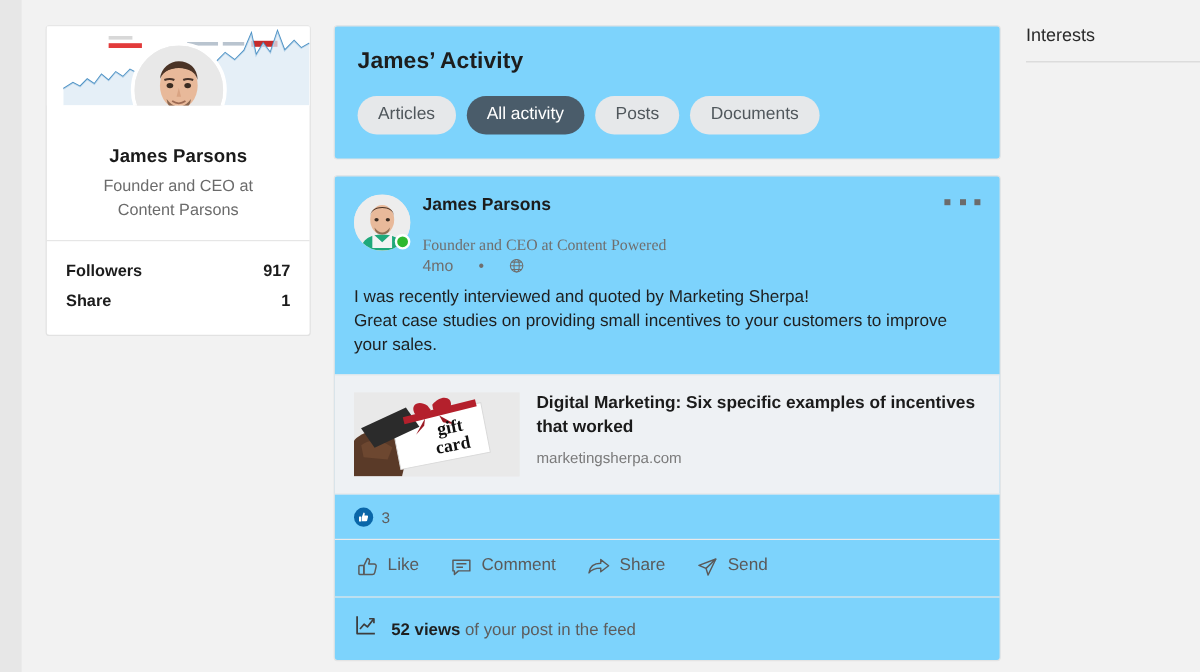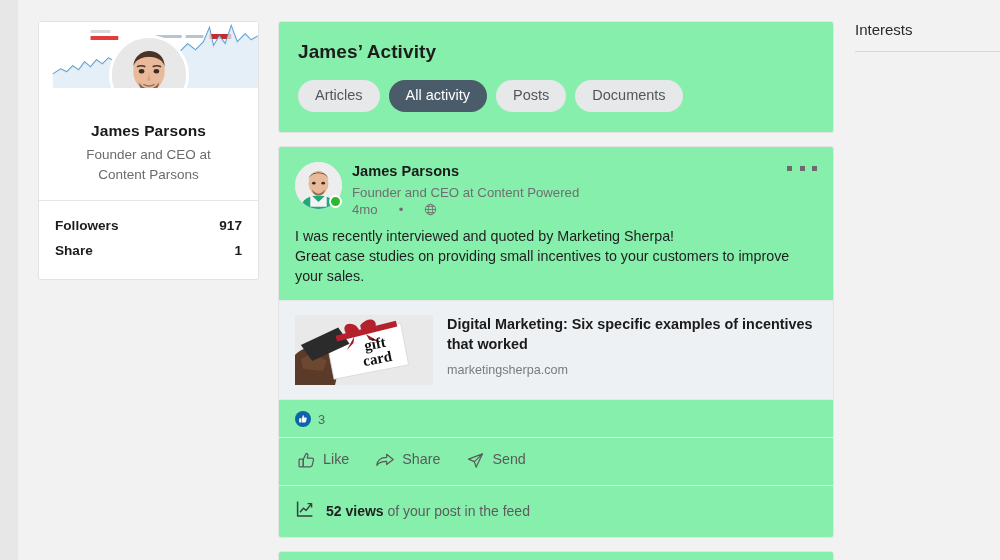--- a/index.html
+++ b/index.html
@@ -76,21 +76,21 @@
   }
   .stat-label { font-size: 13.6px; font-weight: bold; color: #1c1c1c; }
   .stat-value { font-size: 13.6px; font-weight: bold; color: #1c1c1c; }
 
   
   .center-col {
     position: absolute; left: 278px; top: 21px;
     width: 556px;
   }
   .card {
-    background: #86efac;
+    background: #7dd3fc;
     border: 1px solid #e4e4e4;
     border-radius: 3px;
     margin-bottom: 13px;
   }
 
   .activity-head { padding: 19px 19px 20px; }
   .activity-title {
     font-size: 19px; font-weight: bold; color: #1d1d1d;
     letter-spacing: .1px;
   }
@@ -131,21 +131,21 @@
     overflow: hidden; background: #e9e9e9;
   }
   .post-avatar svg { display:block; width:100%; height:100%; }
   .online-dot {
     position: absolute; right: 0px; bottom: 1px;
     width: 13px; height: 13px; border-radius: 50%;
     background: #2eb82e; border: 2px solid #ffffff;
   }
   .post-meta { margin-left: 10px; padding-top: 1px; }
   .post-author { font-size: 14.6px; font-weight: bold; color: #1c1c1c; }
-  .post-sub { font-size: 13.2px; color: #6f6f6f; margin-top: 6px; }
+  .post-sub { font-size: 13.2px; color: #6f6f6f; margin-top: 17px; font-family: Liberation Serif, serif; }
   .post-time {
     font-size: 13.2px; color: #6f6f6f; margin-top: 2px;
     display: flex; align-items: center; gap: 21px;
   }
   .globe-icon { display: inline-block; width: 13px; height: 13px; }
   .globe-icon svg { display:block; width:100%; height:100%; }
 
   .more-btn {
     position: absolute; right: 14px; top: 12px;
     width: 34px; height: 20px;
@@ -383,20 +383,30 @@
           <span>
             <svg width="19" height="19" viewBox="0 0 20 20" fill="none" stroke="#5a5a5a" stroke-width="1.3" stroke-linejoin="round">
               <path d="M6.6 8.8 L9.6 2.6 C11 2.6 11.8 3.8 11.4 5.1 L10.8 7.4 L15.6 7.4 C16.9 7.4 17.6 8.5 17.3 9.6 L16.1 14.9 C15.85 16 15 16.6 13.9 16.6 L6.6 16.6 Z"></path>
               <rect x="2.2" y="8.6" width="4.3" height="8" rx="0.7"></rect>
             </svg>
           </span>
           <span>Like</span>
         </button>
         <button class="action">
           <span>
+            <svg width="19" height="19" viewBox="0 0 20 20" fill="none" stroke="#5a5a5a" stroke-width="1.3" stroke-linejoin="round">
+              <path d="M2.6 4 L17.4 4 L17.4 13.4 L7.4 13.4 L3.9 16.6 L3.9 13.4 L2.6 13.4 Z"></path>
+              <line x1="5.6" y1="7.2" x2="14.4" y2="7.2"></line>
+              <line x1="5.6" y1="10.2" x2="11.4" y2="10.2"></line>
+            </svg>
+          </span>
+          <span>Comment</span>
+        </button>
+        <button class="action">
+          <span>
             <svg width="20" height="19" viewBox="0 0 22 20" fill="none" stroke="#5a5a5a" stroke-width="1.3" stroke-linejoin="round">
               <path d="M2 15.4 C2.8 9.2 7 6.6 12.8 6.6 L12.8 3.2 L20 8.8 L12.8 14.4 L12.8 11 C8 11 4.4 12.2 2 15.4 Z"></path>
             </svg>
           </span>
           <span>Share</span>
         </button>
         <button class="action">
           <span>
             <svg width="19" height="19" viewBox="0 0 20 20" fill="none" stroke="#5a5a5a" stroke-width="1.3" stroke-linejoin="round">
               <path d="M17.4 3 L2.6 8.6 L8.8 11.2 L17.4 3 Z"></path>

